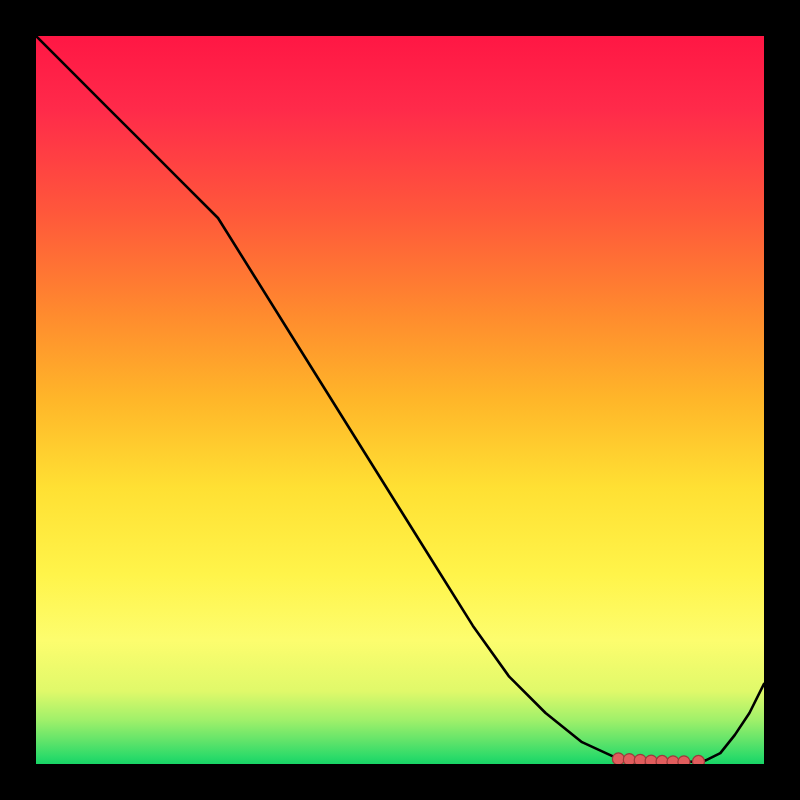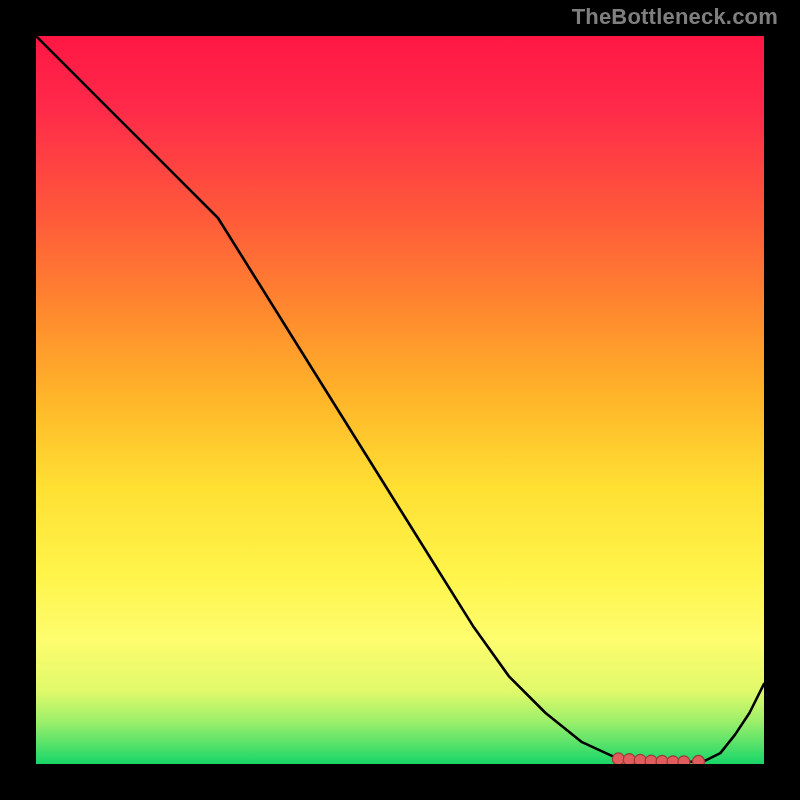--- a/index.html
+++ b/index.html
@@ -54,21 +54,20 @@
     font-size: 22px;
     font-weight: 600;
     color: #7f7f7f;
     letter-spacing: 0.2px;
   }
 </style>
 </head>
 <body>
 <div class="wrapper">
 
-  <div class="watermark">TheBottleneck.com</div>
 
   <div class="plot-area">
     <svg viewBox="0 0 728 728">
 
       <path id="curve-path" d="M0.00 0.00 L36.40 36.40 L72.80 72.80 L109.20 109.20 L145.60 145.60 L182.00 182.00 L218.40 240.24 L254.80 298.48 L291.20 356.72 L327.60 414.96 L364.00 473.20 L400.40 531.44 L436.80 589.68 L473.20 640.64 L509.60 677.04 L546.00 706.16 L582.40 722.90 L596.96 725.09 L611.52 725.82 L626.08 725.82 L640.64 725.82 L655.20 725.82 L669.76 724.36 L684.32 717.08 L698.88 698.88 L713.44 677.04 L728.00 647.92" fill="none" stroke="#000000" stroke-width="2.6" stroke-linejoin="round" stroke-linecap="round"></path>
 
       <g id="markers">
           <circle cx="582.40" cy="722.90" r="6" fill="#e15d5d" stroke="#9c3b3b" stroke-width="1.2"></circle>
           <circle cx="593.32" cy="723.63" r="6" fill="#e15d5d" stroke="#9c3b3b" stroke-width="1.2"></circle>
           <circle cx="604.24" cy="724.36" r="6" fill="#e15d5d" stroke="#9c3b3b" stroke-width="1.2"></circle>

